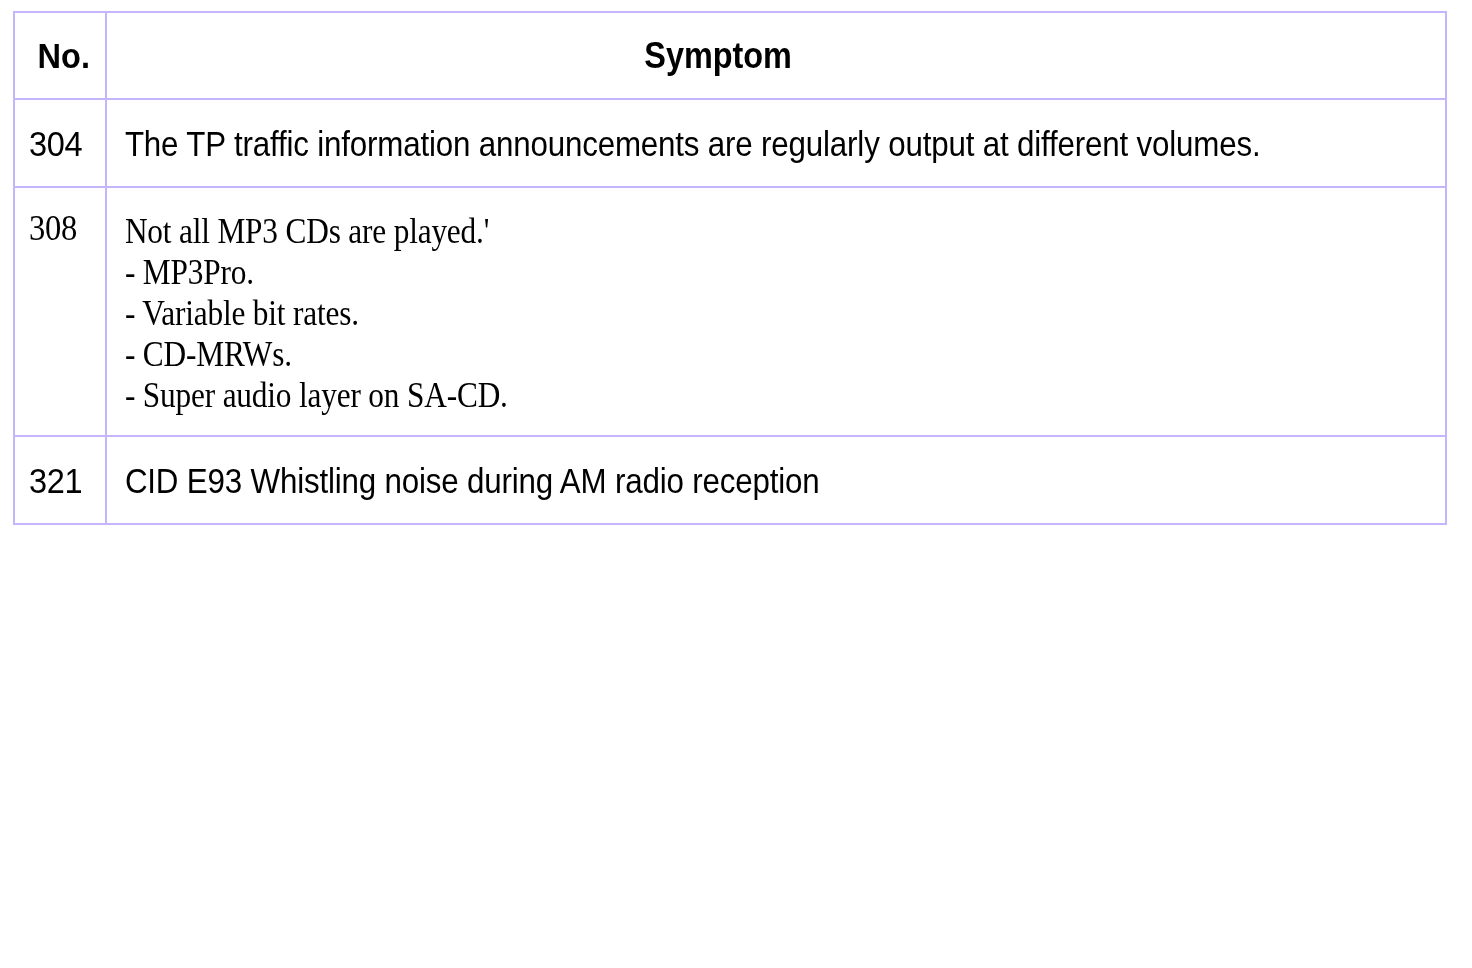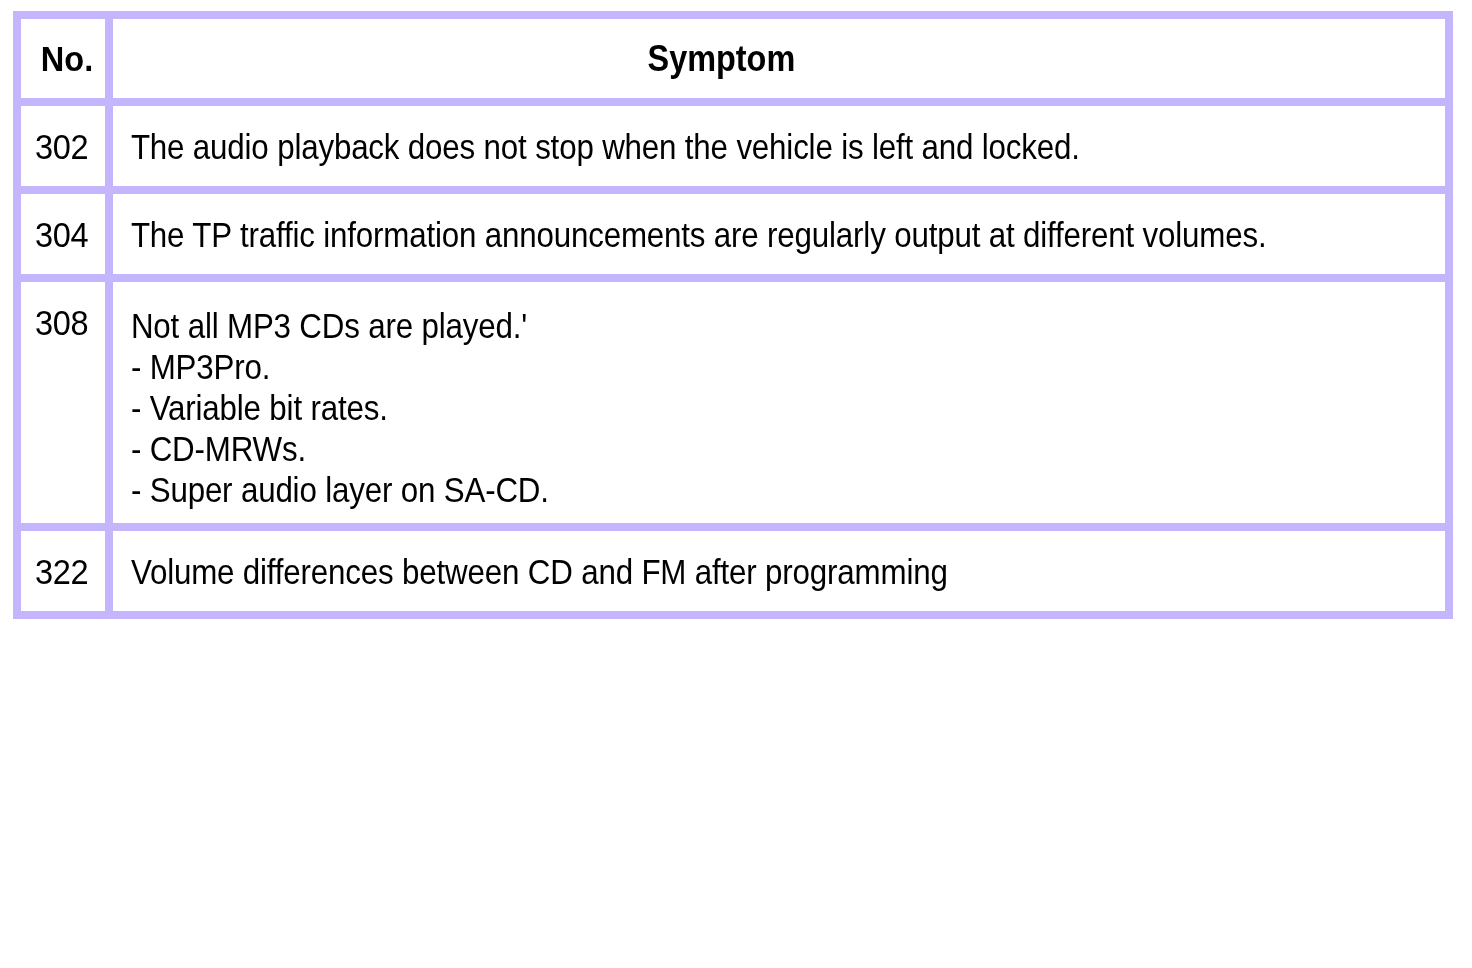--- a/index.html
+++ b/index.html
@@ -31,21 +31,21 @@
     border-collapse: collapse;
     table-layout: fixed;
     background: #ffffff;
   }
 
   .symptom-table col.col-no   { width: 92px; }
   .symptom-table col.col-sym  { width: 1340px; }
 
   .symptom-table th,
   .symptom-table td {
-    border: 8px solid #c4b5fd;
+    border: 2px solid #c4b5fd;
     padding: 0;
     vertical-align: middle;
     background: #ffffff;
   }
 
   
   .cell-no {
     padding-left: 15px;
     padding-right: 6px;
     font-size: 35px;
@@ -85,21 +85,21 @@
     font-size: 36px;
     line-height: 1.0;
     transform: scaleX(0.9);
     transform-origin: left center;
     white-space: nowrap;
   }
 
   
   tr.row-head  { height: 87px; }
   tr.row-std   { height: 88px; }
-  tr.row-multi { height: 249px; }
+  tr.row-multi { height: 249px; font-family: Liberation Serif, serif; }
 
   tr.row-multi td { vertical-align: top; }
   tr.row-multi .cell-no  { padding-top: 23px; }
   tr.row-multi .cell-sym { padding-top: 23px; }
 
   .multiline {
     display: block;
   }
   .multiline .ml-line {
     display: block;
@@ -124,28 +124,20 @@
           <div class="head-no">No.</div>
         </th>
         <th>
           <div class="head-sym">Symptom</div>
         </th>
       </tr>
     </thead>
 
     <tbody>
 
-      <tr class="row-std">
-        <td>
-          <div class="cell-no">302</div>
-        </td>
-        <td>
-          <div class="cell-sym">The audio playback does not stop when the vehicle is left and locked.</div>
-        </td>
-      </tr>
 
       <tr class="row-std">
         <td>
           <div class="cell-no">304</div>
         </td>
         <td>
           <div class="cell-sym">The TP traffic information announcements are regularly output at different volumes.</div>
         </td>
       </tr>
 
@@ -161,26 +153,26 @@
                 <span class="ml-line">- Variable bit rates.</span>
                 <span class="ml-line">- CD-MRWs.</span>
                 <span class="ml-line">- Super audio layer on SA-CD.</span>
               </span>
           </div>
         </td>
       </tr>
 
 
 
-
       <tr class="row-std">
         <td>
-          <div class="cell-no">322</div>
+          <div class="cell-no">321</div>
         </td>
         <td>
-          <div class="cell-sym">Volume differences between CD and FM after programming</div>
+          <div class="cell-sym">CID E93 Whistling noise during AM radio reception</div>
         </td>
       </tr>
+
 
     </tbody>
   </table>
 
 </div>
 
 </body></html>

